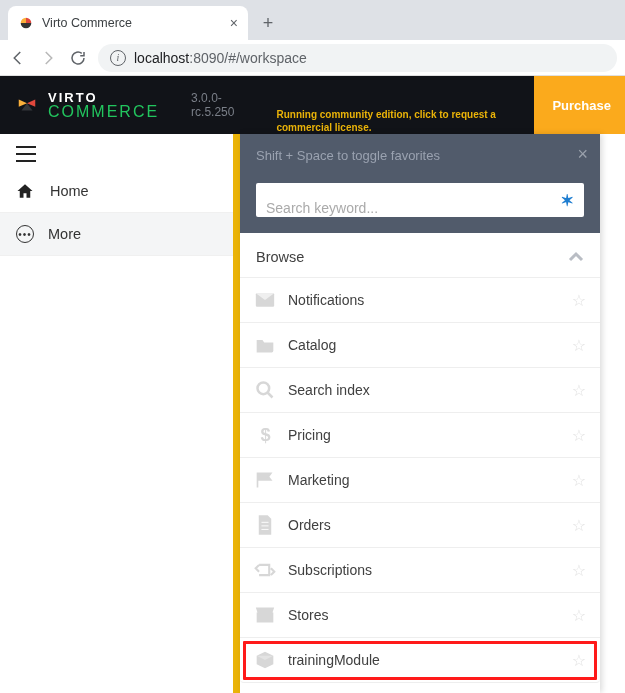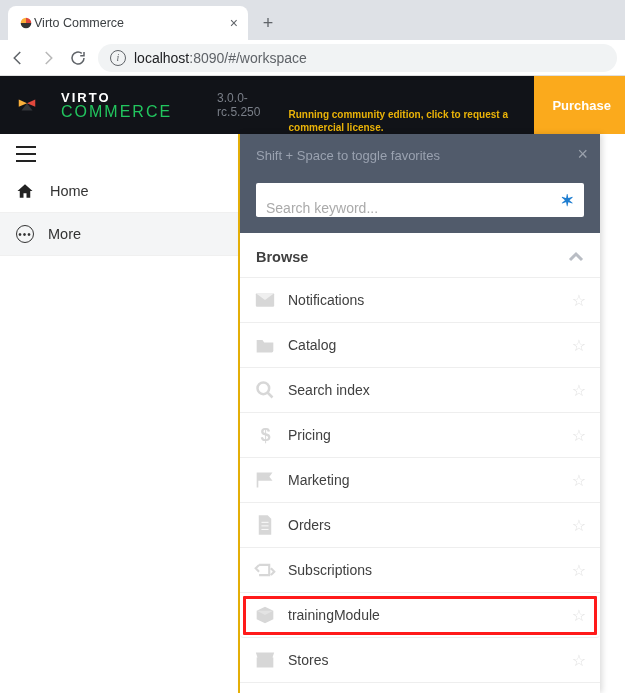--- a/index.html
+++ b/index.html
@@ -1,63 +1,63 @@
 <!DOCTYPE html>
 <html><head>
 <meta charset="utf-8">
 <style>
   * { box-sizing: border-box; margin: 0; padding: 0; }
   body { font-family: "Segoe UI", Arial, sans-serif; width: 625px; height: 693px; overflow: hidden; background: #fff; position: relative; }
 
   
   .tabbar { height: 40px; background: #dee1e6; display: flex; align-items: flex-end; padding-left: 8px; }
-  .tab { background: #fff; border-top-left-radius: 8px; border-top-right-radius: 8px; height: 34px; width: 240px; display: flex; align-items: center; padding: 0 10px; gap: 0; font-size: 12.5px; color: #3c4043; position: relative; }
+  .tab { background: #fff; border-top-left-radius: 8px; border-top-right-radius: 8px; height: 34px; width: 240px; display: flex; align-items: center; padding: 0 10px; gap: 8px; font-size: 12.5px; color: #3c4043; position: relative; }
   .tab .favicon { width: 16px; height: 16px; display: inline-block; }
   .tab .title { flex: 1; white-space: nowrap; overflow: hidden; text-overflow: ellipsis; }
   .tab .close { font-size: 14px; color: #5f6368; cursor: pointer; }
   .newtab { width: 28px; height: 28px; display: flex; align-items: center; justify-content: center; color: #5f6368; cursor: pointer; font-size: 18px; margin-left: 6px; margin-bottom: 3px; }
 
   .addrbar { height: 36px; background: #fff; display: flex; align-items: center; padding: 0 8px; gap: 10px; border-bottom: 1px solid #e0e0e0; }
   .nav-icon { width: 20px; height: 20px; display: flex; align-items: center; justify-content: center; color: #5f6368; cursor: pointer; }
   .nav-icon.disabled { color: #b8b8b8; cursor: default; }
   .url-pill { flex: 1; height: 28px; background: #f1f3f4; border-radius: 14px; display: flex; align-items: center; padding: 0 12px; gap: 8px; color: #5f6368; font-size: 14px; }
   .url-pill .host { color: #202124; }
   .url-pill .info-icon { width: 16px; height: 16px; border: 1.3px solid #5f6368; border-radius: 50%; display:flex; align-items:center; justify-content:center; font-size:10px; line-height:1; font-family: Georgia, serif; font-style: italic;}
 
   
   .topbar { height: 58px; background: #111318; display: flex; align-items: center; color: #fff; }
-  .brand { display: flex; align-items: center; gap: 23px; padding: 0 16px; }
+  .brand { display: flex; align-items: center; gap: 10px; padding: 0 16px; }
   .brand .logo { width: 22px; height: 22px; display:inline-block; }
   .brand-text { line-height: 1; }
   .brand-text .t1 { font-size: 13px; letter-spacing: 2px; font-weight: 600; }
   .brand-text .t2 { font-size: 16px; letter-spacing: 2px; font-weight: 300; color: #22c55e; }
   .version { font-size: 12px; color: #7a7f88; margin-left: 22px; }
   .license-msg { font-size: 10px; color: #eab308; margin-left: auto; padding: 0 12px; max-width: 270px; line-height: 1.35; font-weight: 600; margin-top: 32px; }
   .purchase { background: #fbaa1c; color: #fff; font-weight: 600; font-size: 13px; height: 58px; padding: 0 14px 0 18px; display:flex; align-items:center; cursor:pointer; border:none; }
 
   
   .workspace { position: relative; height: calc(693px - 40px - 36px - 58px); }
-  .sidebar { width: 240px; border-right: 2px solid #eab308; background: #fff; height: 100%; }
+  .sidebar { width: 240px; border-right: 7px solid #eab308; background: #fff; height: 100%; }
   .hamburger { padding: 12px 16px 8px; color: #222; font-size: 20px; cursor:pointer; }
   .nav-item { display: flex; align-items: center; gap: 14px; padding: 12px 16px; font-size: 14.5px; color: #333; cursor: pointer; border-bottom: 1px solid #f0f0f0; }
   .nav-item .nicon { width: 20px; text-align:center; color:#222; font-size:16px; }
   .nav-item.active { background: #f4f5f6; }
   .nav-item .more-glyph { width:18px; height:18px; border:1.5px solid #333; border-radius:50%; display:flex; align-items:center; justify-content:center; font-size:10px; letter-spacing:1px;}
 
   
   .panel { position: absolute; left: 240px; top: 0; width: 360px; height: 100%; background: #fff; box-shadow: 2px 0 6px rgba(0,0,0,.15); display:flex; flex-direction:column; }
   .panel-hdr { background: #515b6b; color: #9aa2b0; padding: 14px 16px 16px; position: relative; }
   .panel-hdr .hint { font-size: 13px; }
   .panel-hdr .close-x { position:absolute; right:12px; top:10px; color:#99a0ab; font-size:18px; cursor:pointer; }
   .searchbox { margin-top: 20px; background: #fff; border-radius: 2px; height: 34px; display:flex; align-items:center; padding: 0 10px; }
   .searchbox input { flex:1; border:none; outline:none; font-size:14px; color:#333;margin-top:16px; }
   .searchbox input::placeholder { color:#aaa; }
   .searchbox .clear { color:#1e7dd0; font-size:16px; font-weight:bold; cursor:pointer; }
 
-  .section-title { display:flex; align-items:center; justify-content:space-between; padding: 16px 16px 12px; font-weight:700; color:#404040; font-size:14.5px; border-bottom:1px solid #eee; }
+  .section-title { display:flex; align-items:center; justify-content:space-between; padding: 16px 16px 12px; font-weight:400; color:#404040; font-size:14.5px; border-bottom:1px solid #eee; }
   .section-title .chev { color:#b9bdc4; font-size:18px; cursor:pointer; }
 
   .browse-list { flex:1; overflow:auto; }
   .b-item { display:flex; align-items:center; gap:12px; padding: 12px 14px; border-bottom:1px solid #eee; cursor:pointer; position:relative;justify-content:center; }
   .b-item .b-icon { width:22px; height:20px; display:flex; align-items:center; justify-content:center; color:#d7d7d7; }
   .b-item .b-label { flex:1; font-size:14px; color:#404040; }
   .b-item .star { color:#e1e1e1; font-size:16px; cursor:pointer; }
   .b-item.highlight { outline: 3px solid #ff1a1a; outline-offset: -6px; border-radius: 4px; padding-right: 160px;}
   .b-item.highlight .star { position:absolute; right:14px; }
 
@@ -226,36 +226,36 @@
         </div>
         <div class="b-item">
           <span class="b-icon">
             <svg width="22" height="16" viewBox="0 0 26 18">
               <path fill="none" stroke="#d7d7d7" stroke-width="2.5" d="M6 3h12v8M6 15h12V7M6 3l-4 4 4 4M20 15l4-4-4-4"></path>
             </svg>
           </span>
           <span class="b-label">Subscriptions</span>
           <span class="star">☆</span>
         </div>
+        <div class="b-item">
+          <span class="b-icon">
+            <svg width="20" height="18" viewBox="0 0 24 20">
+              <path fill="#d7d7d7" d="M2 7h20v12H2zM1 1h22l-2 6H3z"></path>
+            </svg>
+          </span>
+          <span class="b-label">Stores</span>
+          <span class="star">☆</span>
+        </div>
         <div class="b-item highlight">
           <span class="b-icon">
             <svg width="20" height="20" viewBox="0 0 24 24">
               <path fill="#d7d7d7" d="M12 2l10 5v10l-10 5L2 17V7z"></path>
               <path fill="#fff" opacity=".3" d="M12 2v20M2 7l10 5 10-5"></path>
             </svg>
           </span>
           <span class="b-label">trainingModule</span>
           <span class="star">☆</span>
         </div>
-        <div class="b-item">
-          <span class="b-icon">
-            <svg width="20" height="18" viewBox="0 0 24 20">
-              <path fill="#d7d7d7" d="M2 7h20v12H2zM1 1h22l-2 6H3z"></path>
-            </svg>
-          </span>
-          <span class="b-label">Stores</span>
-          <span class="star">☆</span>
-        </div>
         <div class="b-item"></div>
       </div>
   </div>
 
 </div>
 
 </body></html>

